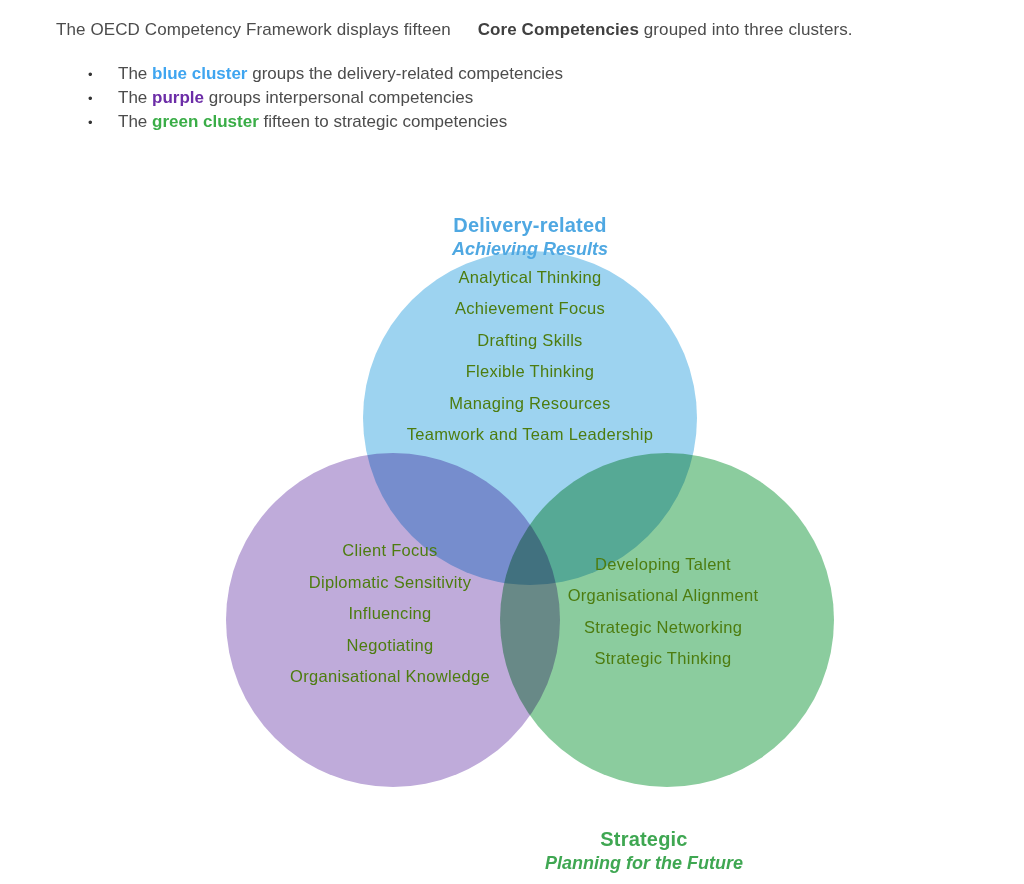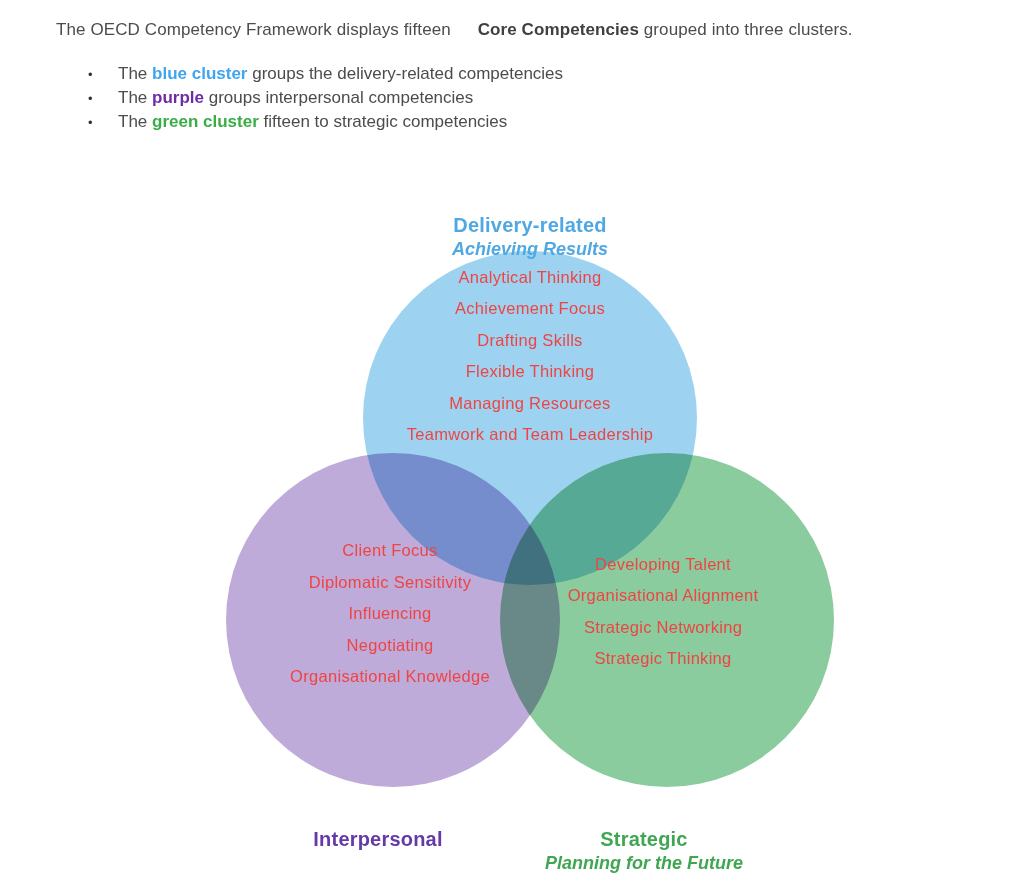--- a/index.html
+++ b/index.html
@@ -87,21 +87,21 @@
     line-height: 24px;
   }
   .head-blue   { left: 330px; top: 172px; }
   .head-purple { left: 178px; top: 786px; }
   .head-green  { left: 444px; top: 786px; }
 
   .cluster-items {
     position: absolute;
     width: 400px;
     text-align: center;
-    color: #ef4444;
+    color: #4d7c0f;
     font-size: 16.5px;
     letter-spacing: 0.3px;
   }
   .items-blue   { left: 330px; top: 262px; line-height: 31.4px; }
   .items-purple { left: 190px; top: 535px; line-height: 31.5px; }
   .items-green  { left: 463px; top: 549px; line-height: 31.4px; }
 </style>
 </head>
 <body>
 
@@ -155,21 +155,20 @@
     </div>
 
     <div class="cluster-items items-green">
       <div>Developing Talent</div>
       <div>Organisational Alignment</div>
       <div>Strategic Networking</div>
       <div>Strategic Thinking</div>
     </div>
 
     <div class="cluster-head head-purple" style="color: rgb(102, 57, 168);">
-      <div class="head-title">Interpersonal</div>
     </div>
 
     <div class="cluster-head head-green" style="color: rgb(63, 167, 82);">
       <div class="head-title">Strategic</div>
       <div class="head-sub">Planning for the Future</div>
     </div>
 
   </div>
 </div>
 

